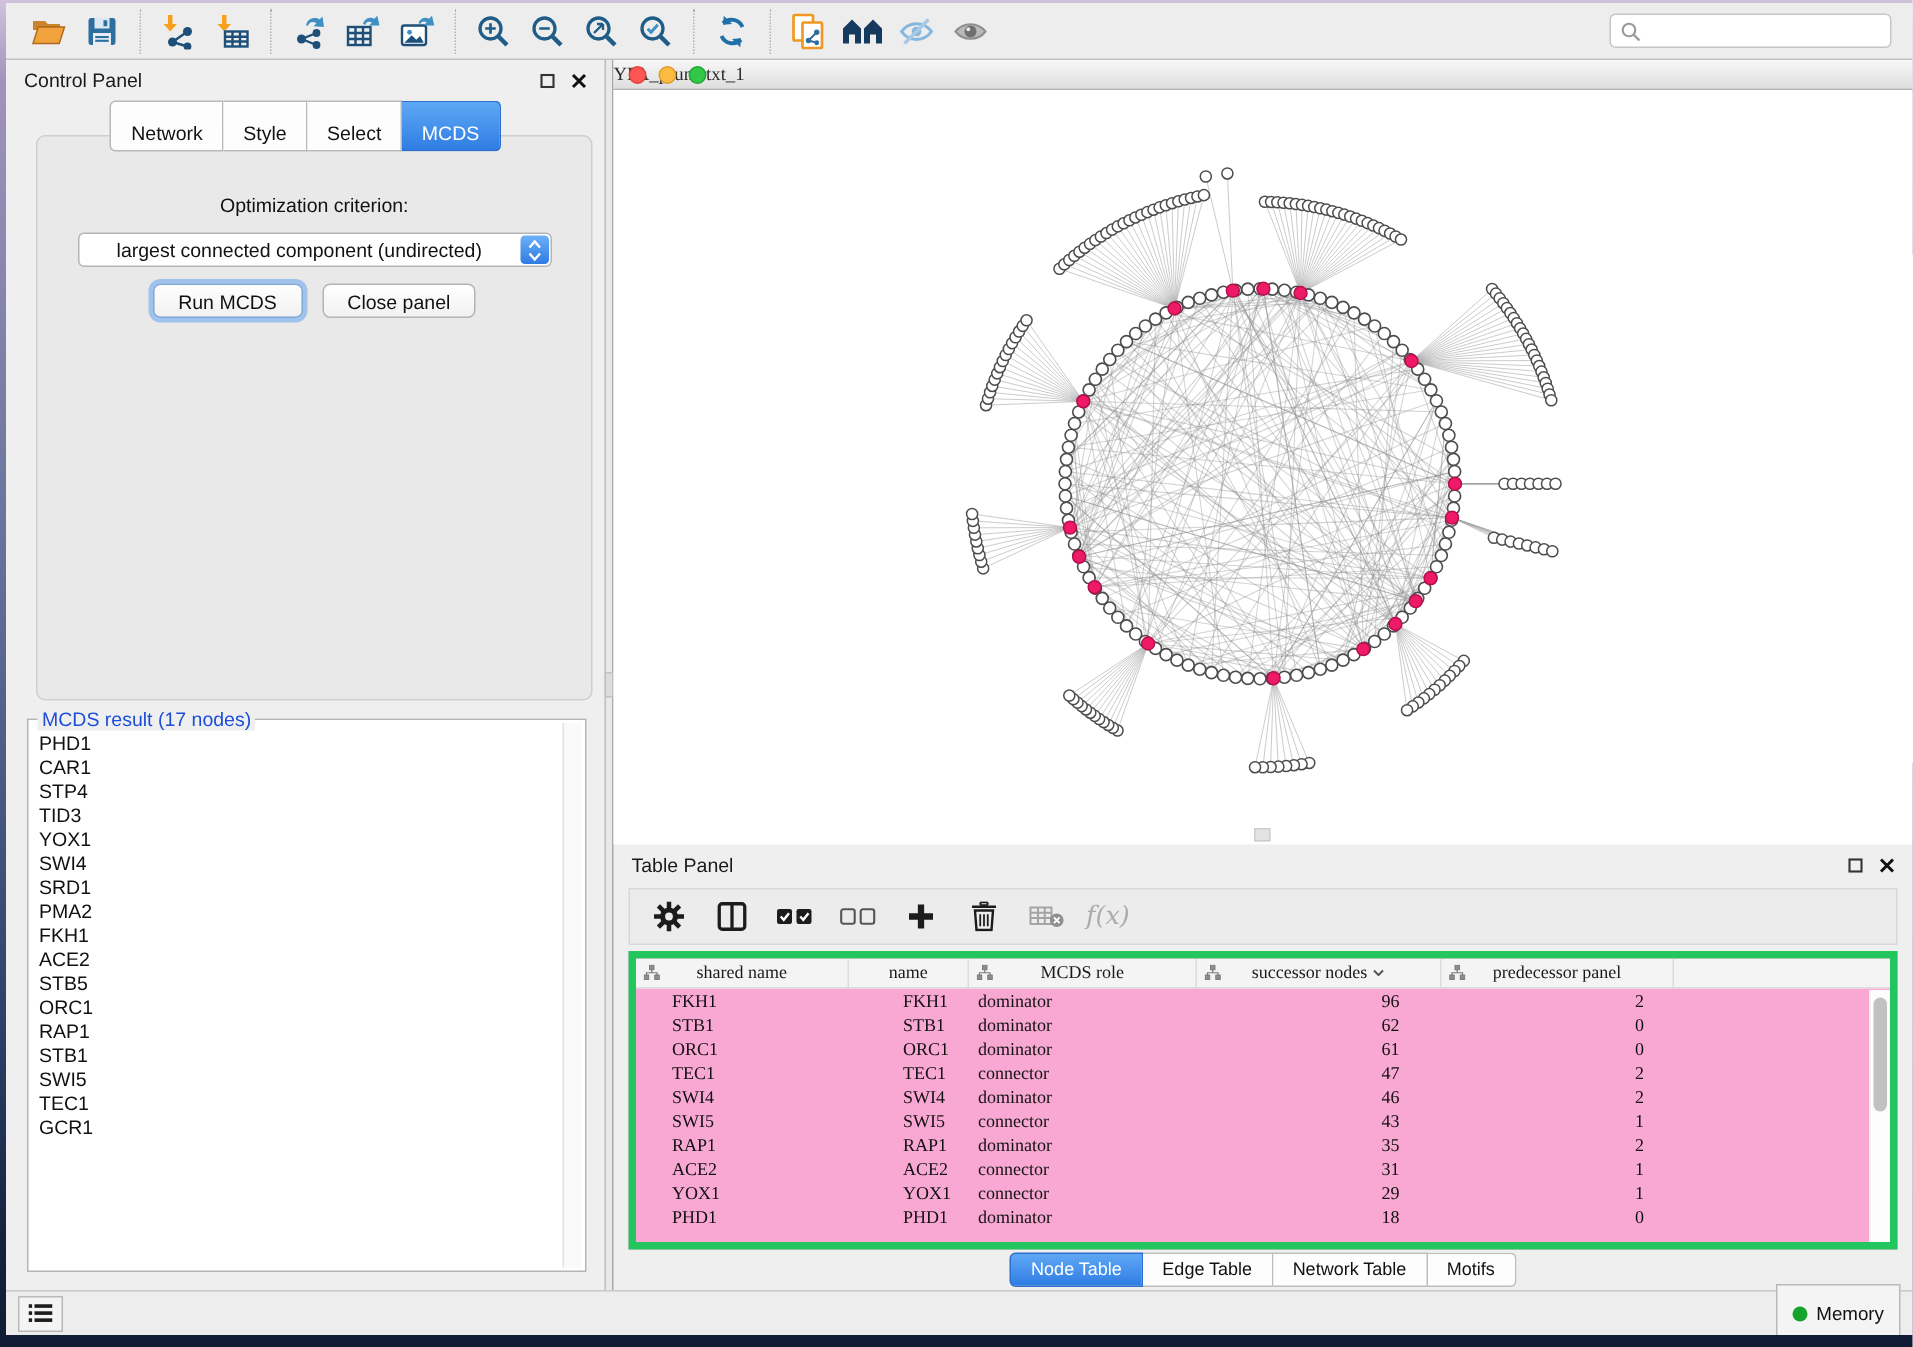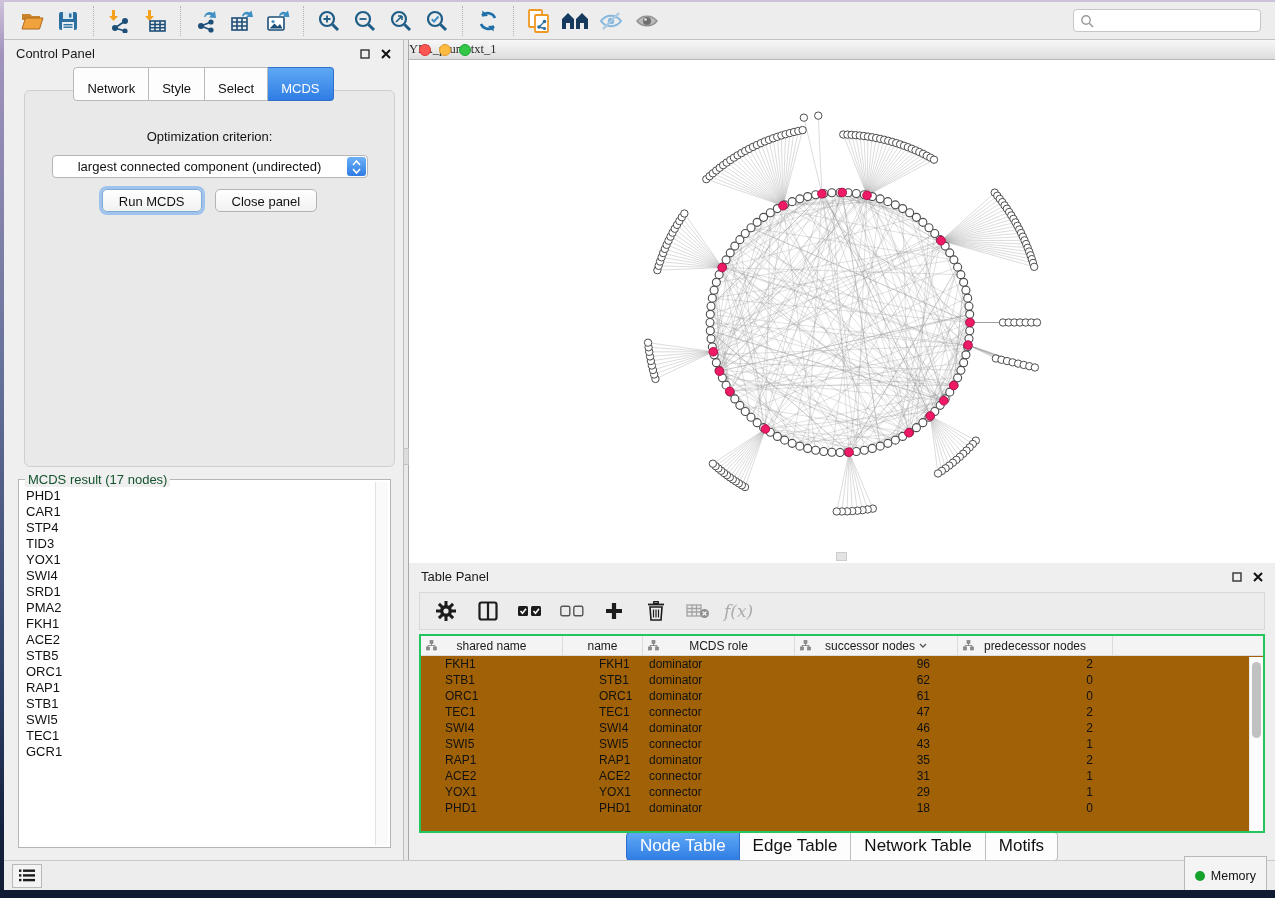--- a/index.html
+++ b/index.html
@@ -32,21 +32,21 @@
   .cp-card { margin:-11px 8px 0 20px; padding-top:24px; background:#e9e9e9; border:1px solid #cfcfcf; border-radius:6px; height:377px; flex:none; display:flex; flex-direction:column; align-items:center; }
   .opt-label { margin-top:14px; font-size:13px; color:#111; }
   .selectbox { margin-top:11px; width:316px; height:23px; background:#fff; border:1px solid #b5b5b5; border-radius:4px; display:flex; align-items:center; position:relative; }
   .selectbox .sel-text { flex:1; text-align:center; font-size:13px; color:#111; padding-right:20px; }
   .stepper { position:absolute; right:1px; top:1px; bottom:1px; width:19px; border-radius:3px; background:linear-gradient(#6db1f7,#2e7be4); display:flex; flex-direction:column; align-items:center; justify-content:center; gap:2px; }
   .btn-row { margin-top:11px; display:flex; gap:13px; }
   .pushbtn { height:23px; padding:4px 16px; font-size:13px; font-family:"Liberation Sans",sans-serif; color:#111; background:linear-gradient(#ffffff,#f1f1f1); border:1px solid #b3b3b3; border-radius:5px; cursor:default; }
   .pushbtn.focused { box-shadow:0 0 0 3px rgba(112,170,240,.6); border-color:#7fa8d8; }
   .cp-spacer { flex:1; }
   .result-box { margin:0 12px 12px 14px; height:369px; flex:none; background:#fff; border:1px solid #b5b5b5; position:relative; font-size:13px; }
-  .result-title { position:absolute; top:-8px; left:6px; background:#efefef; padding:0 3px; color:#14532d; }
+  .result-title { position:absolute; top:-8px; left:6px; background:#efefef; padding:0 3px; color:#1d4ed8; }
   .result-list { position:absolute; inset:8px 18px 3px 7px; overflow:hidden; line-height:16px; color:#111; }
   .result-scroll { position:absolute; top:2px; bottom:2px; right:2px; width:13px; background:#fafafa; border-left:1px solid #e2e2e2; }
 
   
   .v-divider { width:6px; flex:none; background:#e9e9e9; border-left:1px solid #bdbdbd; border-right:1px solid #a8a8a8; position:relative; }
   .v-grip { position:absolute; top:408px; left:-1px; right:-1px; height:17px; background:#dcdcdc; border:1px solid #c2c2c2; }
 
   
   .right-col { flex:1; display:flex; flex-direction:column; min-width:0; }
   .net-window { height:523px; flex:none; display:flex; flex-direction:column; }
@@ -58,32 +58,32 @@
   .dot.green { background:#33c748; border:1px solid #1da534; }
   .net-canvas { flex:1; background:#fff; position:relative; min-height:0; }
   .net-canvas svg { position:absolute; inset:0; width:100%; height:100%; }
   .split-grip { position:absolute; left:calc(50% - 6px); bottom:2px; width:11px; height:9px; background:#e3e3e3; border:1px solid #cdcdcd; }
 
   
   .table-panel { flex:1; display:flex; flex-direction:column; background:#efefef; min-height:0; }
   .tp-toolbar { height:38px; flex:none; margin:2px 10px 0 10px; background:#ececec; border:1px solid #d8d8d8; display:flex; align-items:center; gap:10px; padding:0 10px; }
   .tp-tool { width:32px; height:30px; display:flex; align-items:center; justify-content:center; background:none; border:none; }
   .fx { font-family:"DejaVu Serif", serif; font-style:italic; font-size:17px; color:#ababab; }
-  .tp-table { flex:1; margin:4px 10px 0 10px; background:#a16207; border:2px solid #22c55e; position:relative; overflow:hidden; display:flex; flex-direction:column; min-height:0; }
+  .tp-table { flex:1; margin:4px 10px 0 10px; background:#f9a8d4; border:5px solid #22c55e; position:relative; overflow:hidden; display:flex; flex-direction:column; min-height:0;font-family:Liberation Serif, serif; }
   .t-header { height:20px; flex:none; background:#f4f4f4; border-bottom:1px solid #dcdcdc; display:flex; font-size:12px; color:#1a1a1a; }
   .th-cell { position:relative; display:flex; align-items:center; justify-content:center; border-right:1px solid #dcdcdc; flex:none; gap:4px; }
   .th-cell .tree { position:absolute; left:5px; top:4px; }
   .th-fill { flex:1; border-right:none; }
   .t-body { flex:1; overflow:hidden; font-size:12px; color:#111; }
   .t-row { height:16px; display:flex; align-items:center; }
   .t-cell { flex:none; white-space:nowrap; overflow:hidden; }
   .t-scroll { position:absolute; right:0; top:21px; bottom:0; width:14px; background:#fcfcfc; border-left:1px solid #ececec; }
   .t-thumb { position:absolute; top:5px; left:2px; width:9px; height:76px; background:#c1c1c1; border-radius:5px; }
   .tp-tabs { height:27px; flex:none; display:flex; justify-content:center; align-items:center; }
-  .seg { font-size:17px; padding:3px 13px 4px 13px; background:#fdfdfd; border:1px solid #bdbdbd; border-left:none; color:#111; }
+  .seg { font-size:12px; padding:3px 13px 4px 13px; background:#fdfdfd; border:1px solid #bdbdbd; border-left:none; color:#111; }
   .seg:first-child { border-left:1px solid #bdbdbd; border-radius:4px 0 0 4px; }
   .seg:last-child { border-radius:0 4px 4px 0; }
   .seg.selected { background:linear-gradient(#5fa8f5,#2f7de4); color:#fff; border-color:#2e6fcc; }
 
   
   .statusbar { height:30px; flex:none; background:#ededed; border-top:1px solid #c9c9c9; display:flex; align-items:center; padding:0 8px; }
   .list-btn { width:30px; height:24px; background:#f4f4f4; border:1px solid #b9b9b9; display:flex; align-items:center; justify-content:center; }
   .memory-btn { margin-left:auto; height:40px; background:#f4f4f4; border:1px solid #b9b9b9; display:flex; align-items:center; gap:6px; padding:0 10px; font-size:12.5px; color:#111; }
   .mem-dot { width:10px; height:10px; border-radius:50%; background:#15a32c; }
 </style>
@@ -1099,21 +1099,21 @@
               </div>
               <div class="th-cell" style="width: 155px;">
                 <svg class="tree" width="11" height="11" viewBox="0 0 11 11">
                   <g fill="#8d8d8d" stroke="#777" stroke-width="0.6">
                     <rect x="4" y="0.5" width="3" height="3"></rect>
                     <rect x="0.5" y="7" width="3" height="3"></rect>
                     <rect x="7.5" y="7" width="3" height="3"></rect>
                   </g>
                   <path d="M5.5 3.5 V5.5 M2 7 V5.5 H9 V7" stroke="#777" fill="none" stroke-width="0.8"></path>
                 </svg>
-                <span>predecessor nodes</span>
+                <span>predecessor panel</span>
               </div>
               <div class="th-cell th-fill" style="flex: 1 1 0%;"></div>
             </div>
           <div class="t-body" id="t-body">
               <div class="t-row">
                 <span class="t-cell" style="width: 142px; text-align: left; padding-left: 24px;">FKH1</span>
                 <span class="t-cell" style="width: 80px; text-align: left; padding-left: 36px;">FKH1</span>
                 <span class="t-cell" style="width: 152px; text-align: left; padding-left: 6px;">dominator</span>
                 <span class="t-cell" style="width: 163px; text-align: right; padding-right: 28px;">96</span>
                 <span class="t-cell" style="width: 155px; text-align: right; padding-right: 20px;">2</span>

